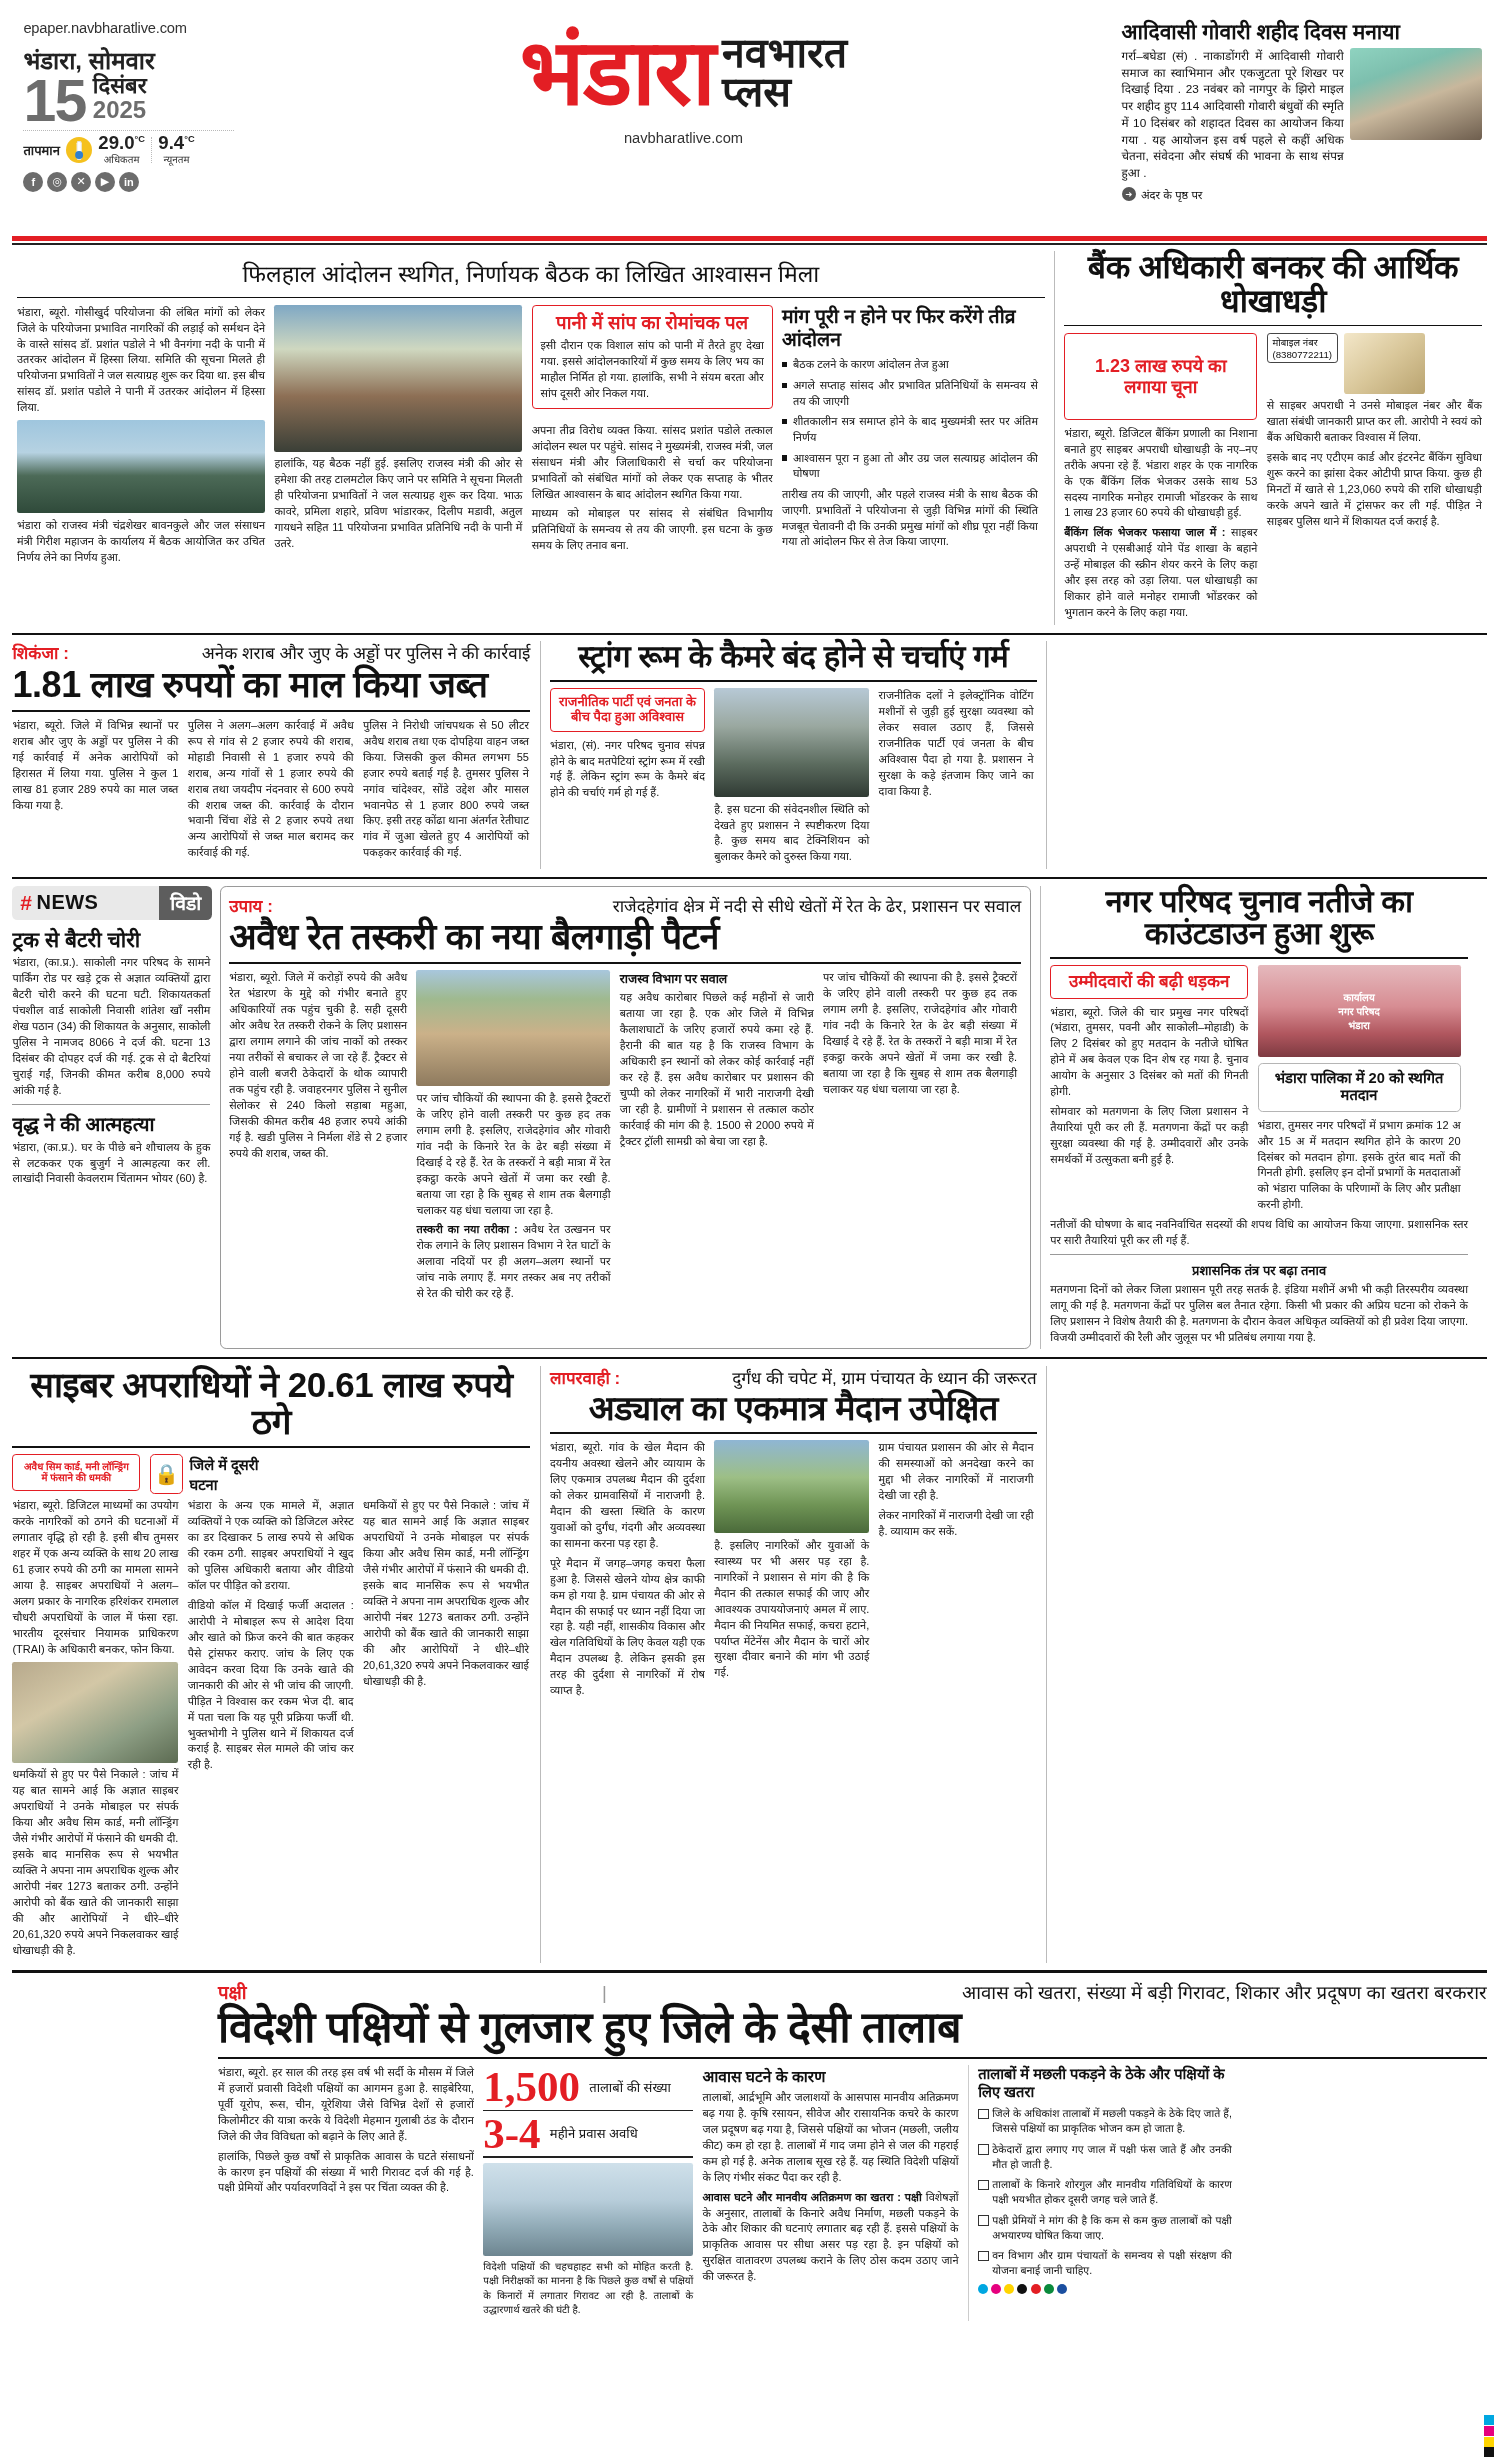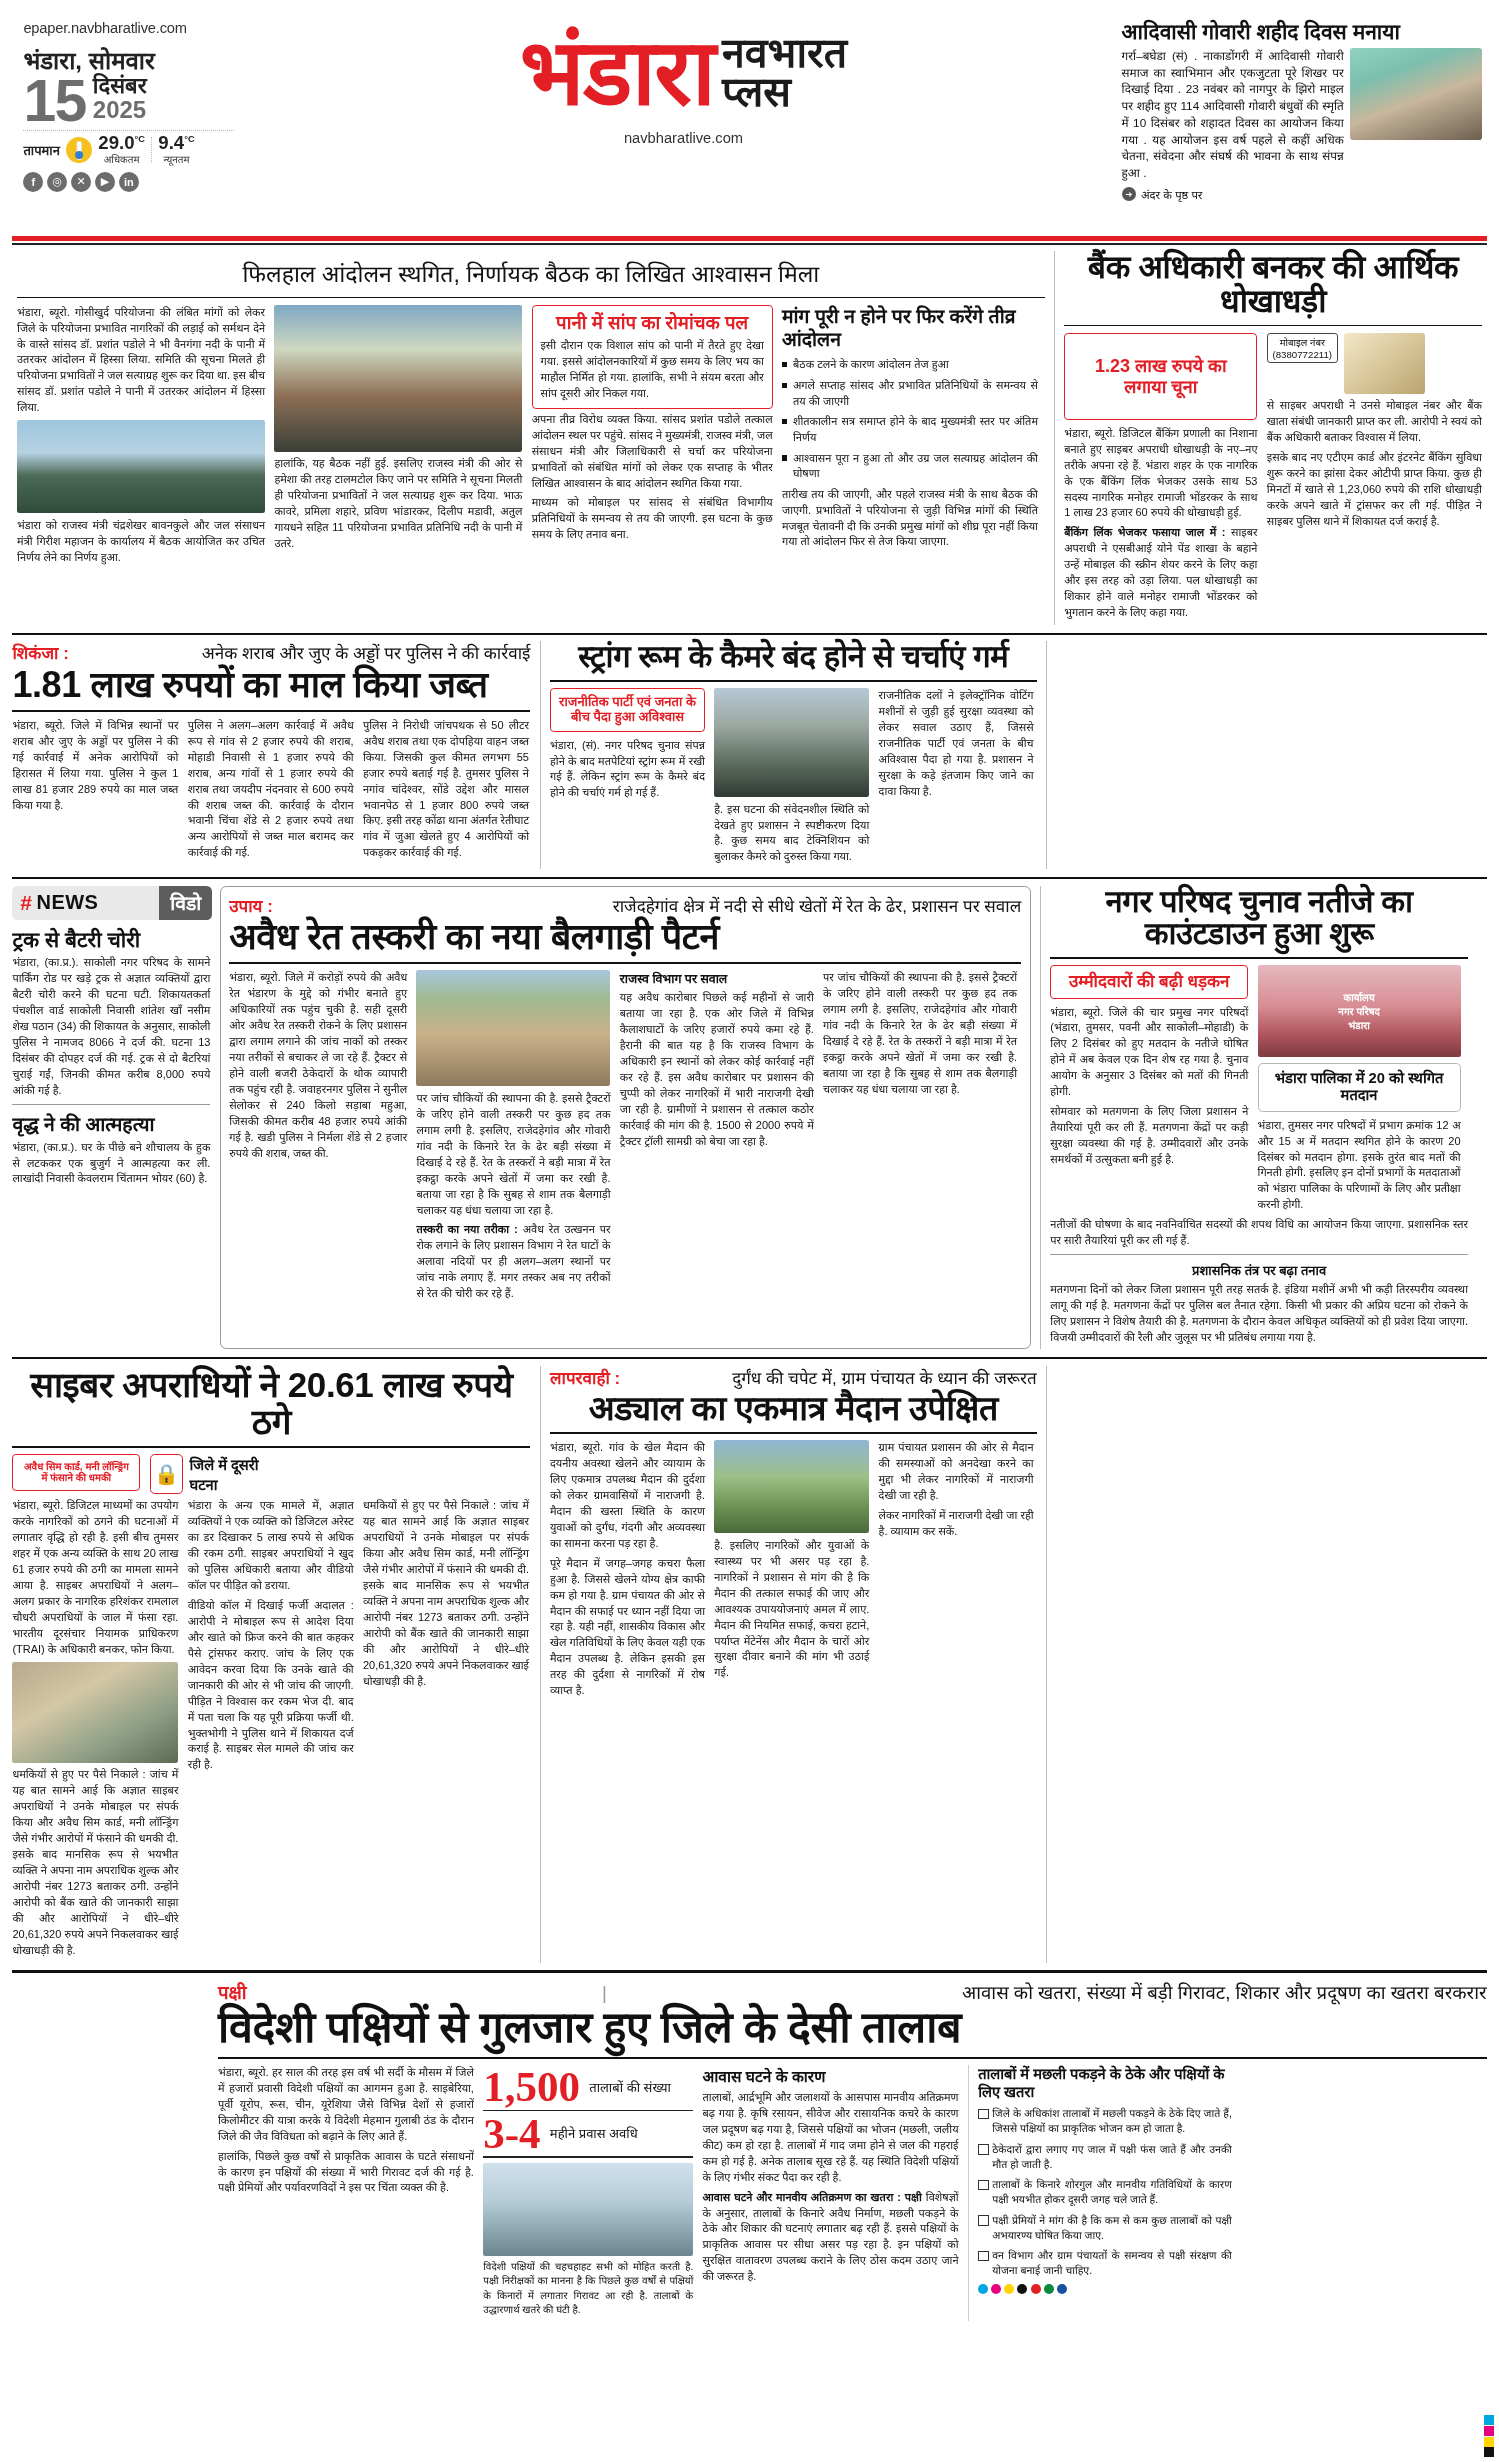--- a/index.html
+++ b/index.html
@@ -121,21 +121,21 @@
   .chk li { font-size: 10.6px; line-height:1.42; list-style:none; position:relative; padding-left:14px; margin-bottom:5.4px; text-align: justify;}
   .chk li::before { content:""; position:absolute; left:0; top:2.3px; width:8.5px; height:8.5px; border:0.8px solid #333;}
 
   .cmyk { position:absolute; right: 4.7px; bottom: 4.7px; display:flex; flex-direction: column; gap:0.8px; font-size: 7.8px;}
   .cmyk span { width:10px; height:10px; display:block; }
   .dots-row { display:flex; gap:3.1px; margin-top: 4.7px; }
   .dots-row i { width: 10px; height: 10px; border-radius: 50%; display:block; }
 
   .pill-icon { width: 40px; height: 40px; border:1.6px solid #e31e24; border-radius: 4.7px; display:flex;
                align-items:center; justify-content:center; color:#e31e24; font-size: 20px; }
-  .phone-badge { border:0.8px solid #444; border-radius:3.1px; padding: 2.3px 4.7px; font-size: 9.7px; text-align:center; }
+  .phone-badge { border:0.8px solid #444; border-radius:3.1px; padding: 2.3px 4.7px; font-size: 9.7px; text-align:left; }
   .cartoon { width: 81px; height: 61px; border-radius: 3.1px; background: linear-gradient(140deg,#f3e7c9,#d9c79a,#b9a36f); }
 </style>
 </head>
 <body>
 
 <div class="page">
 
   <div class="masthead">
 
     <div class="mh-left">
@@ -211,21 +211,21 @@
             <div class="photo ph-river" style="width:248px;height:93px"></div>
             <p class="b" style="margin-top:4.7px">भंडारा को राजस्व मंत्री चंद्रशेखर बावनकुले और जल संसाधन मंत्री गिरीश महाजन के कार्यालय में बैठक आयोजित कर उचित निर्णय लेने का निर्णय हुआ.</p>
           </div>
 
           <div class="col" style="width:248px">
             <div class="photo ph-crowd" style="width:248px;height:147px"></div>
             <p class="b" style="margin-top:4.7px">हालांकि, यह बैठक नहीं हुई. इसलिए राजस्व मंत्री की ओर से हमेशा की तरह टालमटोल किए जाने पर समिति ने सूचना मिलती ही परियोजना प्रभावितों ने जल सत्याग्रह शुरू कर दिया. भाऊ कावरे, प्रमिला शहारे, प्रविण भांडारकर, दिलीप मडावी, अतुल गायधने सहित 11 परियोजना प्रभावित प्रतिनिधि नदी के पानी में उतरे.</p>
           </div>
 
           <div class="col" style="width:241px">
-            <div class="box-red" style="margin-bottom:3px">
+            <div class="box-red" style="margin-bottom:14px">
               <div class="bh">पानी में सांप का रोमांचक पल</div>
               <p class="b" style="margin:0">इसी दौरान एक विशाल सांप को पानी में तैरते हुए देखा गया. इससे आंदोलनकारियों में कुछ समय के लिए भय का माहौल निर्मित हो गया. हालांकि, सभी ने संयम बरता और सांप दूसरी ओर निकल गया.</p>
             </div>
             <p class="b">अपना तीव्र विरोध व्यक्त किया. सांसद प्रशांत पडोले तत्काल आंदोलन स्थल पर पहुंचे. सांसद ने मुख्यमंत्री, राजस्व मंत्री, जल संसाधन मंत्री और जिलाधिकारी से चर्चा कर परियोजना प्रभावितों को संबंधित मांगों को लेकर एक सप्ताह के भीतर लिखित आश्वासन के बाद आंदोलन स्थगित किया गया.</p>
             <p class="b">माध्यम को मोबाइल पर सांसद से संबंधित विभागीय प्रतिनिधियों के समन्वय से तय की जाएगी. इस घटना के कुछ समय के लिए तनाव बना.</p>
           </div>
 
           <div class="col" style="width:256px">
             <div class="sec-h2" style="font-size:19.4px;text-align:left;line-height:1.2;margin-bottom:6.2px">मांग पूरी न होने पर फिर करेंगे तीव्र आंदोलन</div>
             <ul class="bullets">

